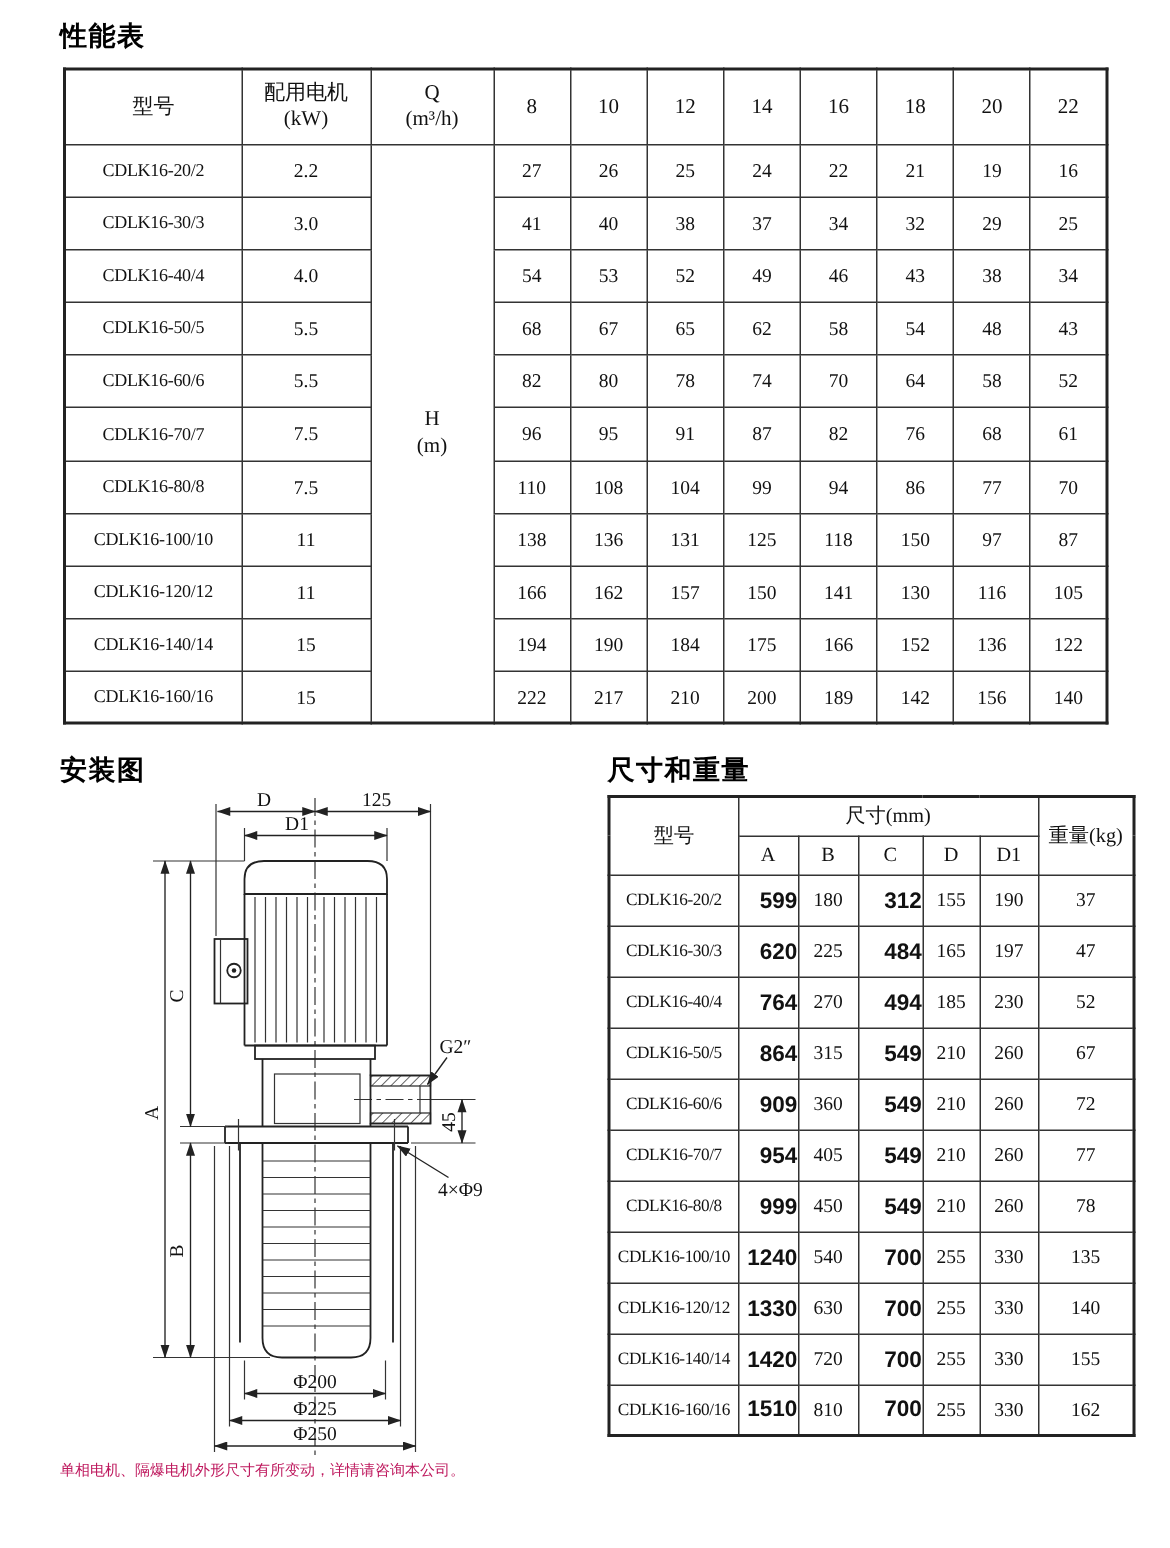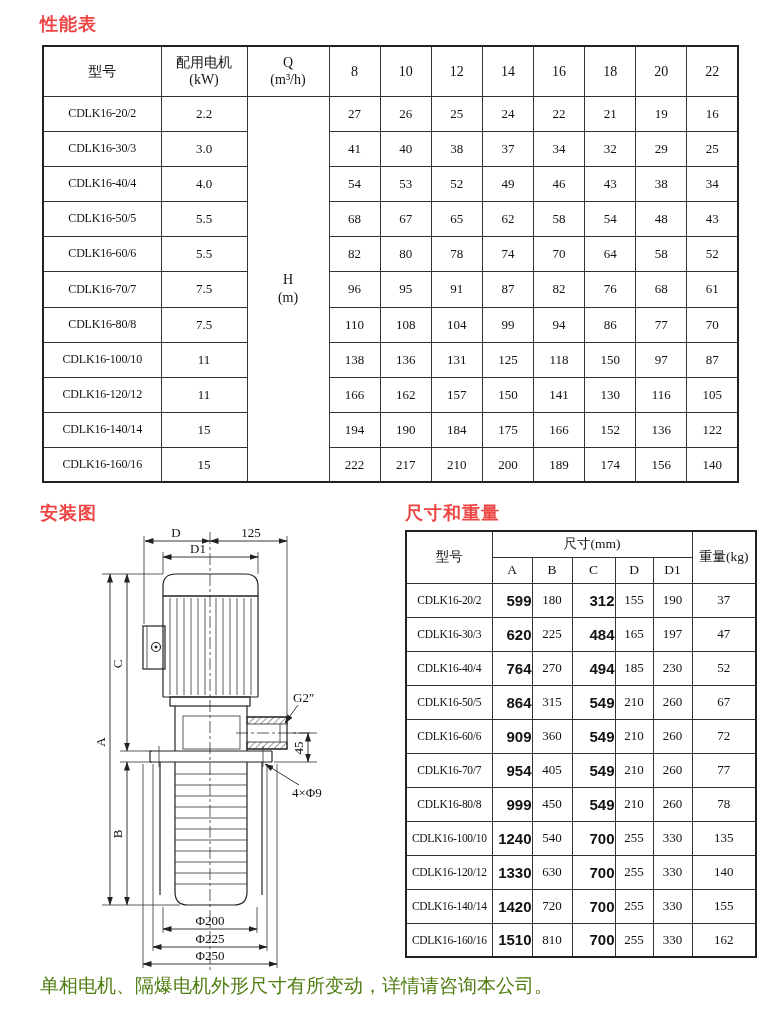--- a/index.html
+++ b/index.html
@@ -4,21 +4,21 @@
 <title>CDLK16 Pump Data Sheet</title>
 <style>
   * { margin:0; padding:0; box-sizing:border-box; }
   html,body { background:#ffffff; }
   body { font-family:"Liberation Serif", serif; color:#1a1a1a; }
   #page { position:relative; width:780px; height:1032px; background:#fff; overflow:hidden; }
 
   .sec-title {
     position:absolute;
     font-family:"Liberation Sans", sans-serif;
-    font-weight:bold; font-size:18px; color:#ef4444; letter-spacing:1px;
+    font-weight:bold; font-size:18px; color:#000000; letter-spacing:1px;
   }
   #perf-title   { left:40px; top:12px; }
   #install-title{ left:40px; top:501px; }
   #dims-title   { left:405px; top:501px; }
 
   table { border-collapse:collapse; table-layout:fixed; background:#fff; }
   th, td {
     border:1px solid #333; text-align:center; vertical-align:middle;
     font-family:"Liberation Serif", serif; font-size:13px; color:#111;
     overflow:hidden; white-space:pre-line;
@@ -43,21 +43,21 @@
   
   #diagram { position:absolute; left:40px; top:524px; }
   #diagram text { font-family:"Liberation Serif", serif; font-size:13px; fill:#111; }
   .ln   { stroke:#222; stroke-width:1.2; fill:none; }
   .thin { stroke:#333; stroke-width:0.8; fill:none; }
   .dim  { stroke:#222; stroke-width:0.9; fill:none; }
   .cl   { stroke:#333; stroke-width:0.8; fill:none; stroke-dasharray:12 3 3 3; }
 
   #footer-note {
     position:absolute; left:40px; top:973px; width:700px;
-    font-family:"Liberation Sans", sans-serif; font-size:19px; color:#4d7c0f;
+    font-family:"Liberation Sans", sans-serif; font-size:10px; color:#be185d;
   }
 </style>
 </head>
 <body>
 
 <div id="page">
 
   <div id="perf-title" class="sec-title">性能表</div>
 
   <table id="perf-table">
@@ -237,21 +237,21 @@
 
         <tr>
           <td class="c-model">CDLK16-160/16</td>
           <td>15</td>
           <td class="c-h"></td>
           <td>222</td>
           <td>217</td>
           <td>210</td>
           <td>200</td>
           <td>189</td>
-          <td>174</td>
+          <td>142</td>
           <td>156</td>
           <td>140</td>
         </tr>
       </tbody>
   </table>
 
   <div id="install-title" class="sec-title">安装图</div>
   <div id="dims-title" class="sec-title">尺寸和重量</div>
 
   <svg id="diagram" width="352" height="452" viewBox="0 0 352 452" xmlns="http://www.w3.org/2000/svg">

